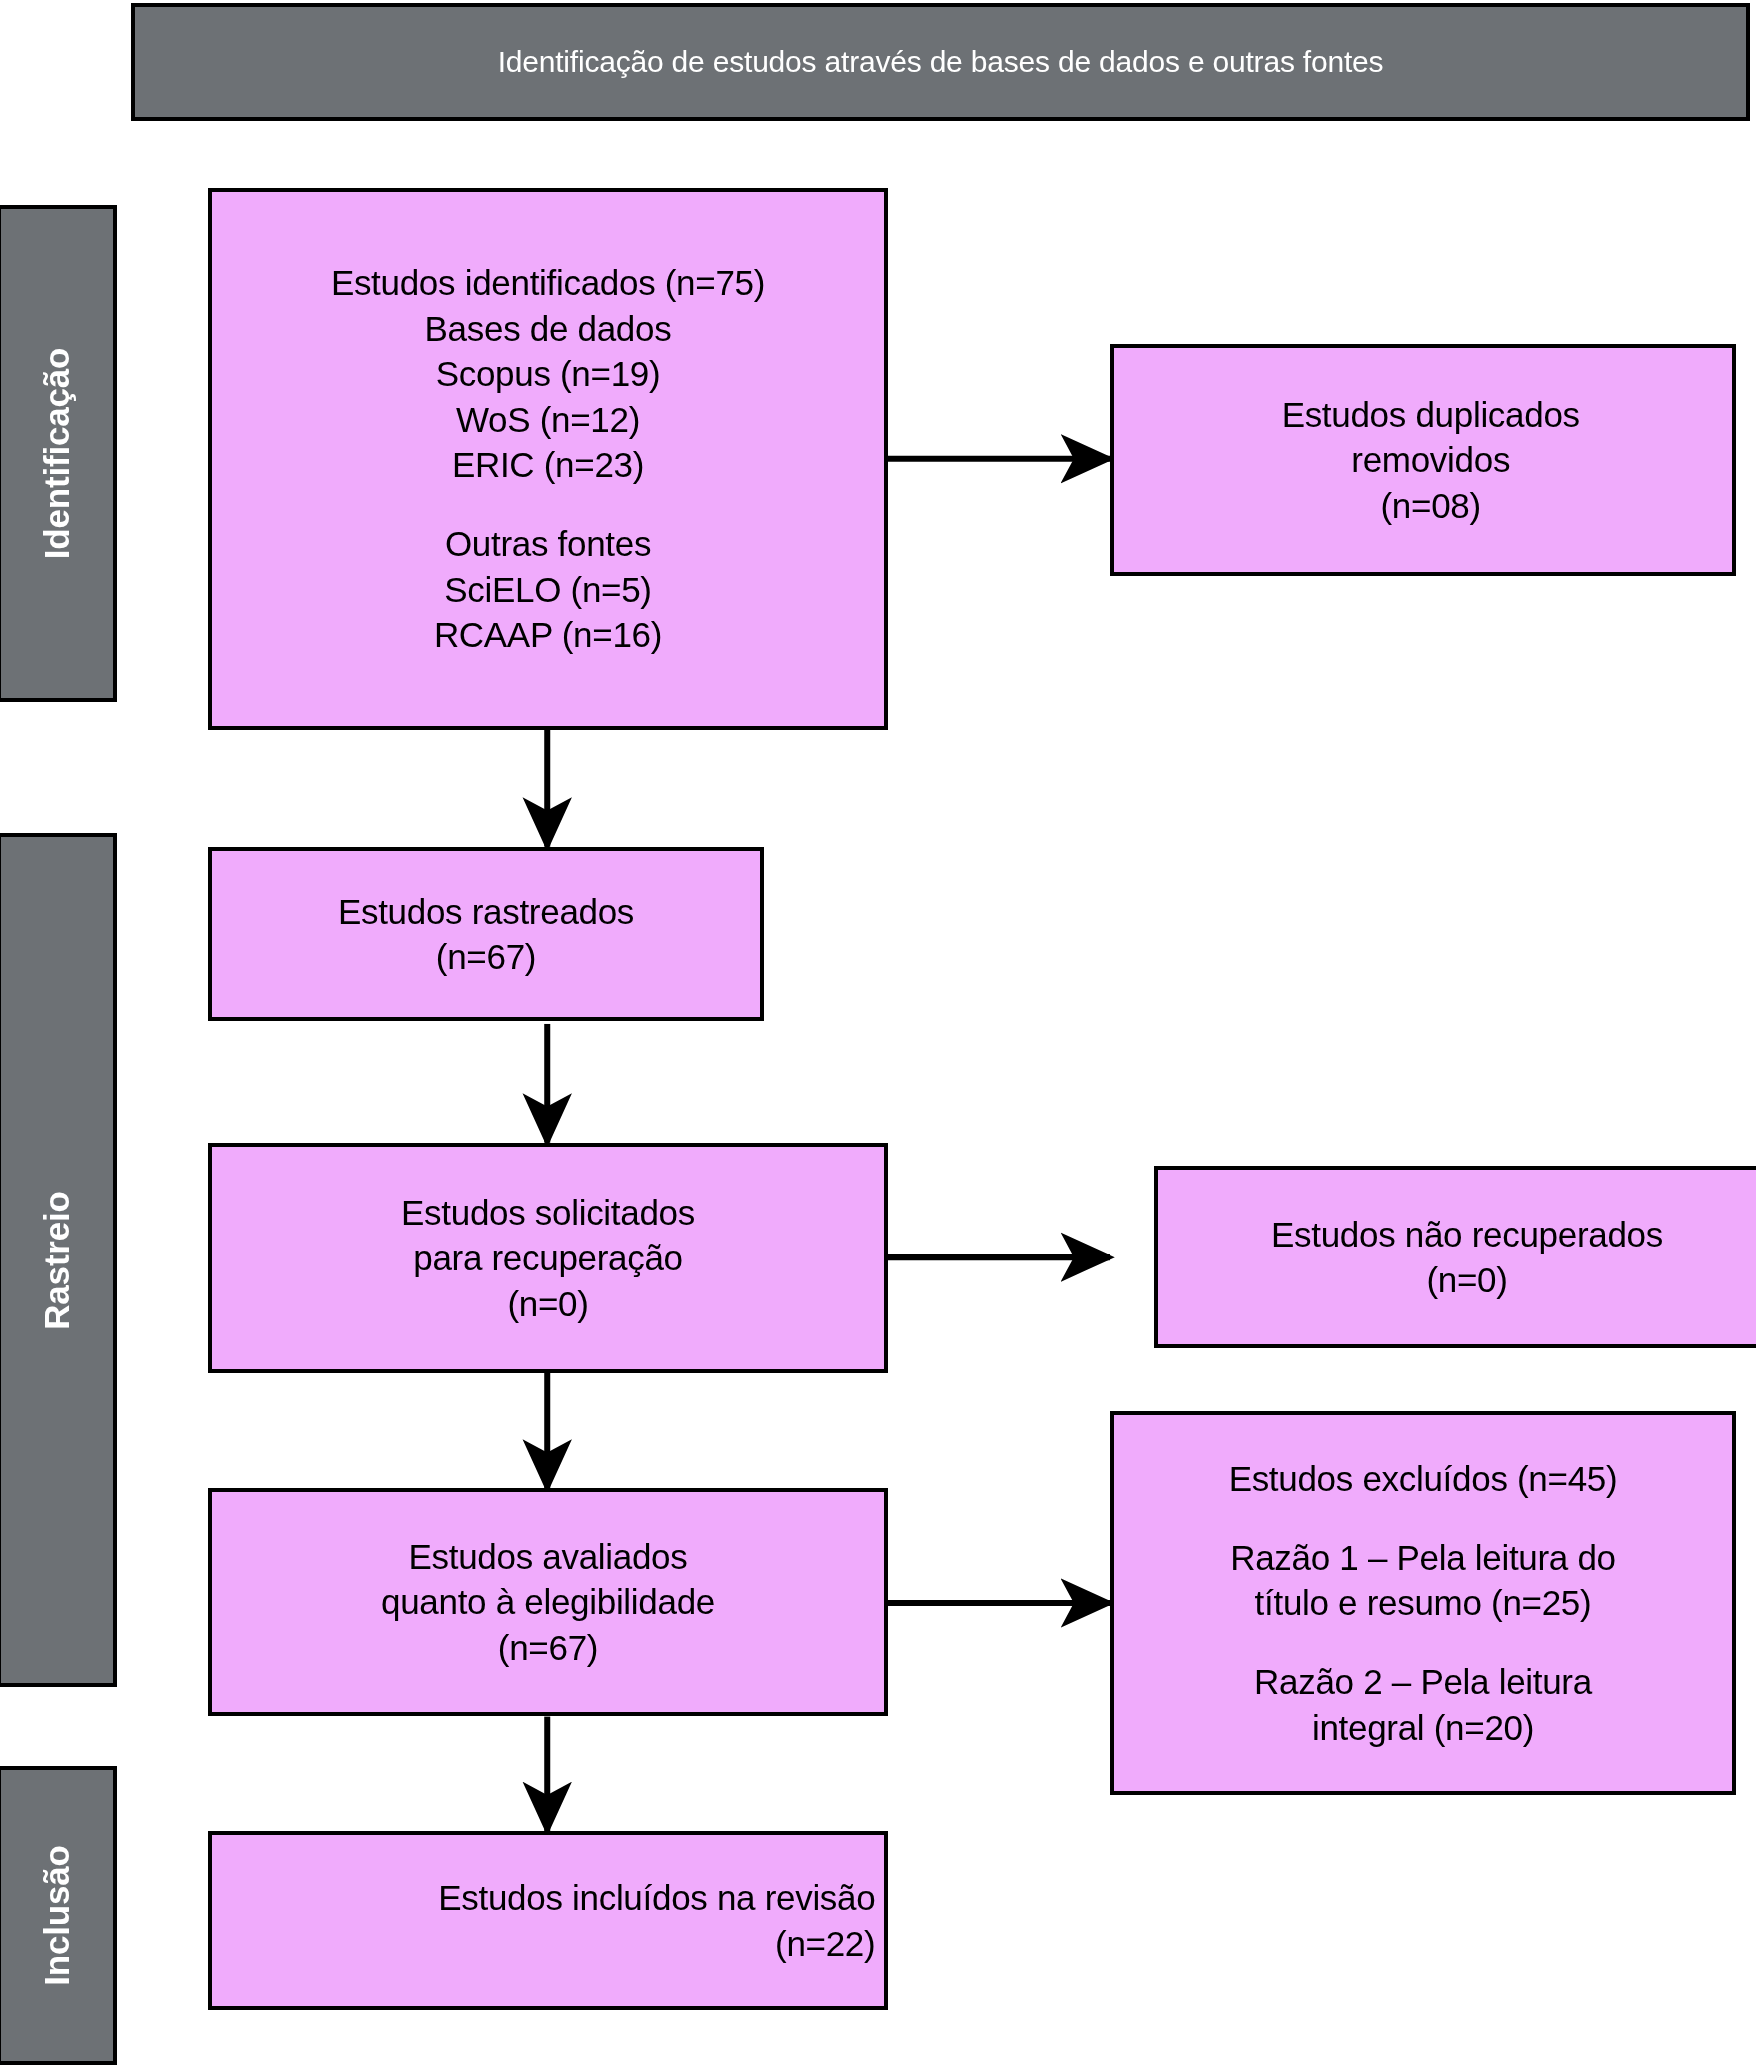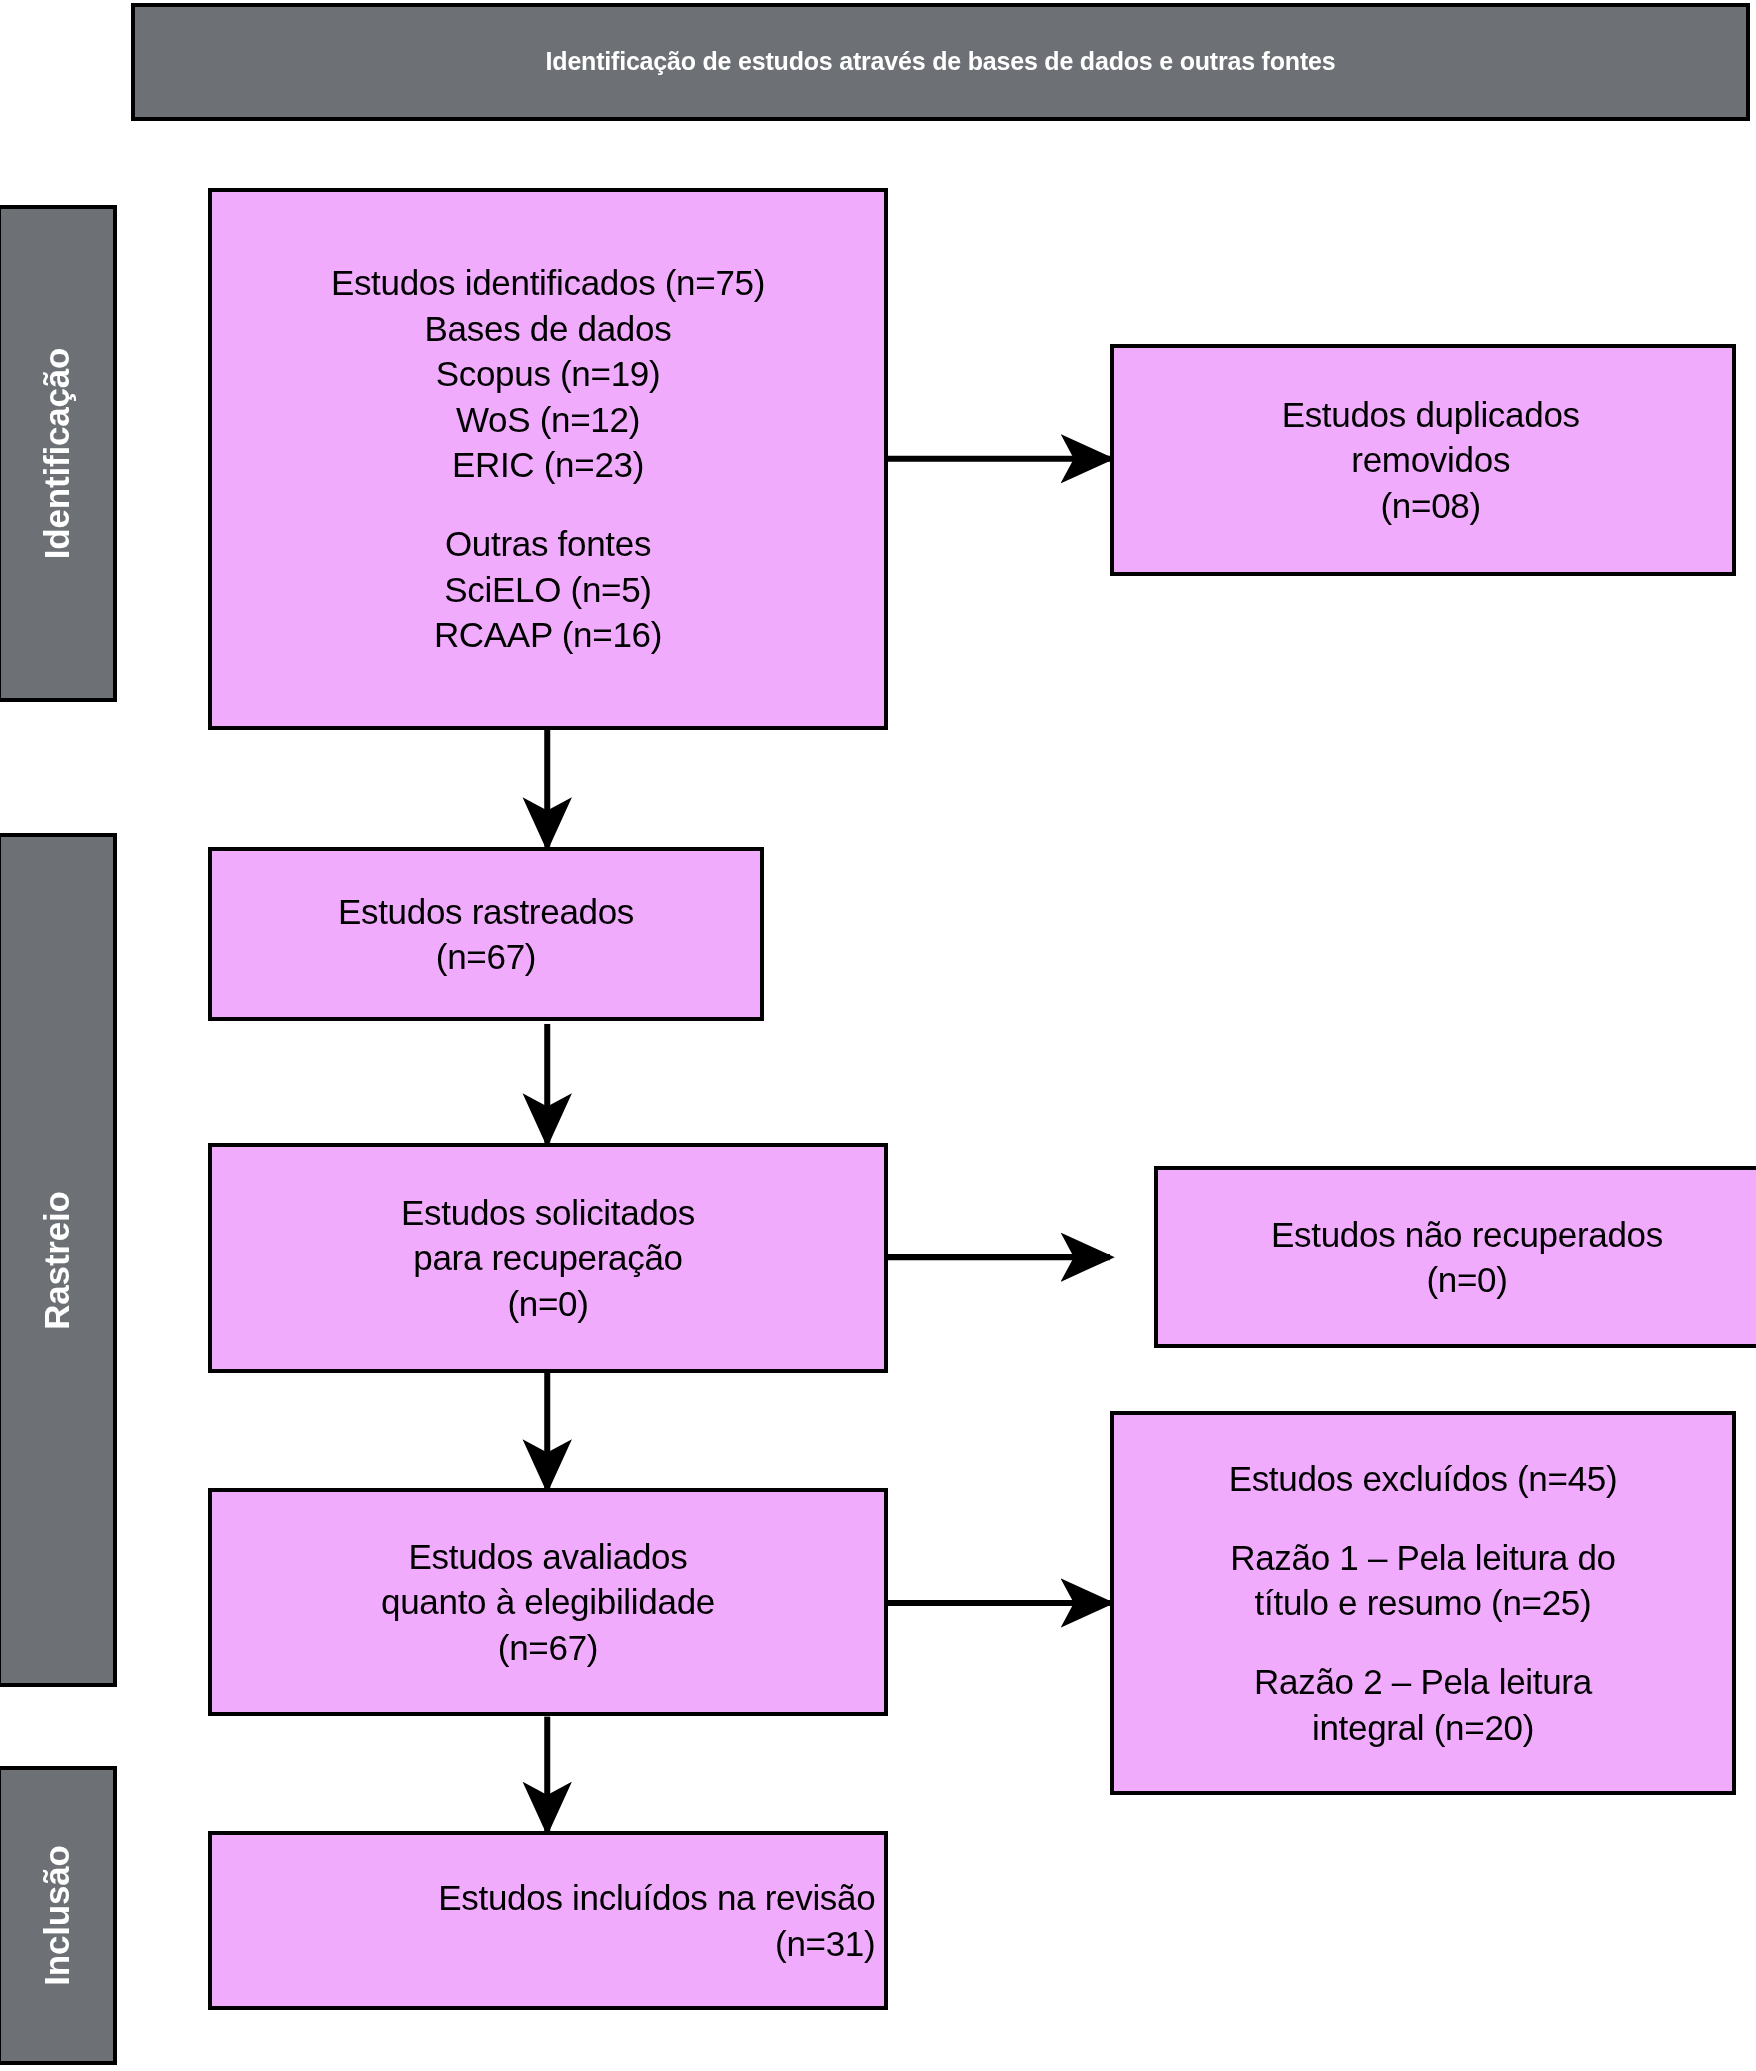--- a/index.html
+++ b/index.html
@@ -31,22 +31,22 @@
     display: flex;
     align-items: center;
     justify-content: center;
   }
 
   
   .header-banner {
     background: #6d7175;
     border: 4.3px solid #000000;
     color: #ffffff;
-    font-weight: bold;
-    font-size: 25px;
+    font-weight: normal;
+    font-size: 30px;
     letter-spacing: -0.2px;
     text-align: right;
     line-height: 1.1;
   }
 
   
   .stage-label {
     background: #6d7175;
     border: 4.3px solid #000000;
     color: #ffffff;
@@ -192,18 +192,18 @@
         <span class="line spacer-before">Razão 1 – Pela leitura do</span>
         <span class="line">título e resumo (n=25)</span>
         <span class="line spacer-before">Razão 2 – Pela leitura</span>
         <span class="line">integral (n=20)</span>
       </div>
   </div>
 
   <div class="node box" style="left:208px; top:1831px; width:680px; height:179px;text-align:right;">
     <div class="lines">
         <span class="line">Estudos incluídos na revisão</span>
-        <span class="line">(n=31)</span>
+        <span class="line">(n=22)</span>
       </div>
   </div>
 
 </div>
 
 
 </body></html>

